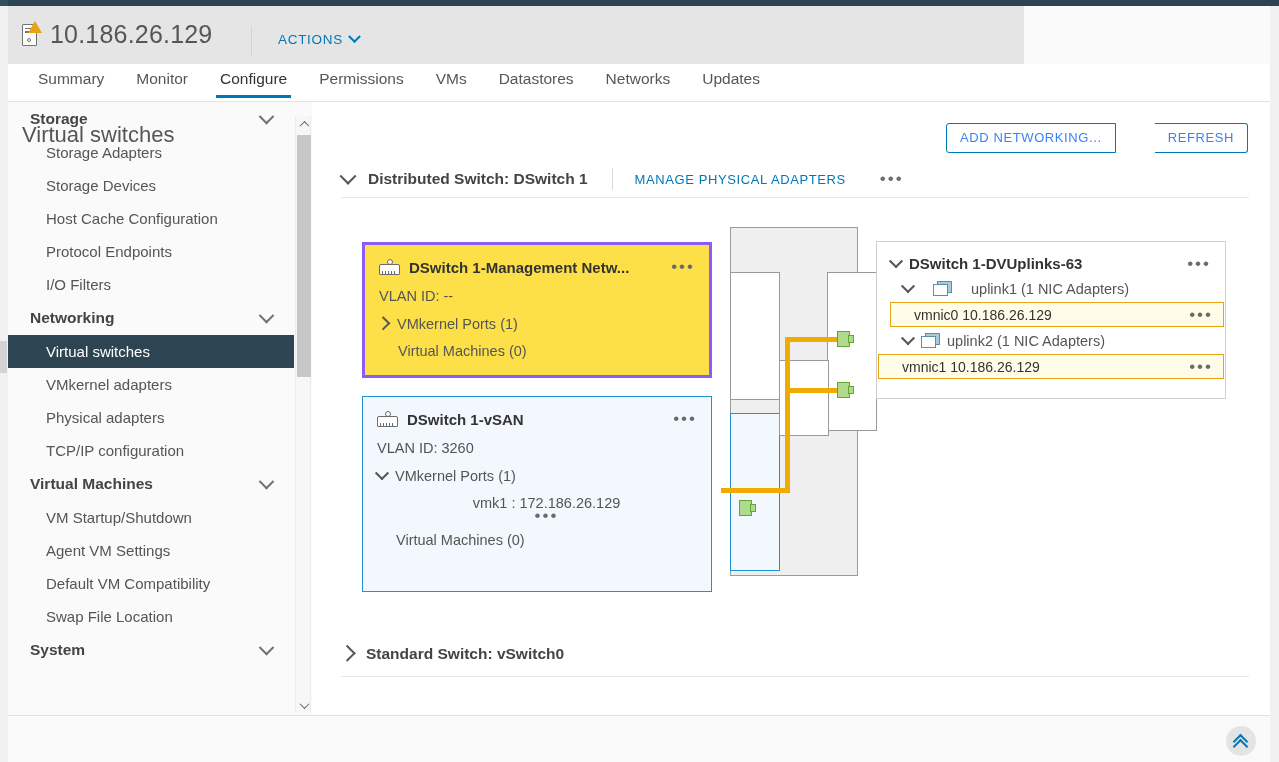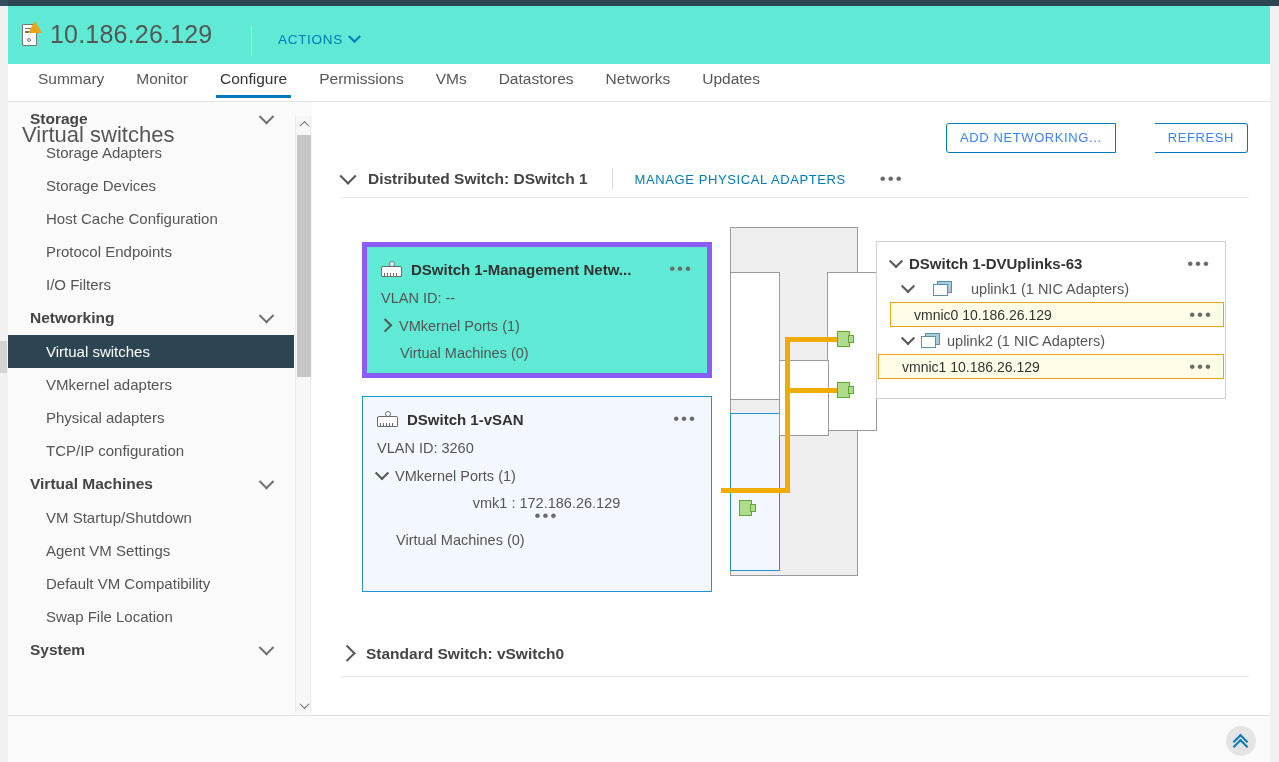--- a/index.html
+++ b/index.html
@@ -12,22 +12,22 @@
     overflow:hidden;
     position:relative;
   }
 
   
   #topstrip { position:absolute; left:0; top:0; width:1279px; height:6px; background:#324f63; }
   #topstrip .inner { position:absolute; left:8px; top:0; right:0; height:6px; background:#2d4552; }
 
   
   #header {
-    position:absolute; left:8px; top:6px; width:1262px; height:58px;
-    background:#5eead4;
+    position:absolute; left:8px; top:6px; width:1016px; height:58px;
+    background:#e5e5e5;
   }
   #hostline { position:absolute; left:12px; top:14px; display:flex; align-items:center; }
   .host-icon { width:20px; height:26px; position:relative; margin-right:10px; }
   .host-icon .body { position:absolute; left:2px; top:2px; width:15px; height:22px; border:1.6px solid #737373; border-radius:1px; background:#fff;}
   .host-icon .l1 { position:absolute; left:5px; top:6px; width:8px; height:1.6px; background:#737373; }
   .host-icon .l2 { position:absolute; left:5px; top:9.5px; width:8px; height:1.6px; background:#737373; }
   .host-icon .dot { position:absolute; left:7px; top:16px; width:4px; height:4px; border:1.4px solid #737373; border-radius:50%; }
   .host-icon .warn {
     position:absolute; left:8px; top:-1px; width:0;height:0;
     border-left:7px solid transparent; border-right:7px solid transparent; border-bottom:12px solid #e8a413;
@@ -94,21 +94,21 @@
   .twisty.closed { transform:rotate(-45deg) translate(0px,-1px); }
   #dsw-title { font-size:15.5px; color:#444; font-weight:600; margin-left:10px; }
   #dsw-sep { width:1px; height:22px; background:#dadada; margin:0 18px 0 20px; }
   .linkbtn { font-size:13px; letter-spacing:.6px; color:#0079b8; cursor:pointer; }
   .dots3 { letter-spacing:2px; color:#6b6b6b; font-size:17px; line-height:10px; cursor:pointer; user-select:none;}
 
   #dsw-rule { position:absolute; left:341px; top:197px; width:908px; height:1px; background:#e8e8e8; }
 
   
   .card {
-    position:absolute; background:#5eead4; border:5px solid #8b5cf6;
+    position:absolute; background:#fde047; border:3px solid #8b5cf6;
   }
   .card.sel { border:1.6px solid #1f93d2; background:#f2f8fd; }
   .card-title { display:flex; align-items:center; font-size:15px; color:#333; font-weight:600; }
   .pg-icon { width:21px; height:18px; position:relative; margin-right:9px; flex:none; }
   .pg-icon .hood { position:absolute; left:0; top:6px; width:21px; height:11px; border:1.5px solid #6b6b6b; border-radius:2px 2px 1px 1px; background:#fff;}
   .pg-icon .circ { position:absolute; left:7.5px; top:1px; width:6px; height:6px; border:1.5px solid #6b6b6b; border-radius:50%; background:#fff;}
   .pg-icon .stem { position:absolute; left:10px; top:6px; width:1.5px; height:3px; background:#6b6b6b;}
   .pg-icon .teeth { position:absolute; left:3px; top:12.5px; width:15px; height:3px;
      background:repeating-linear-gradient(to right,#6b6b6b 0 1.4px, transparent 1.4px 3px); }
   .card-line { font-size:14.5px; color:#555; }

